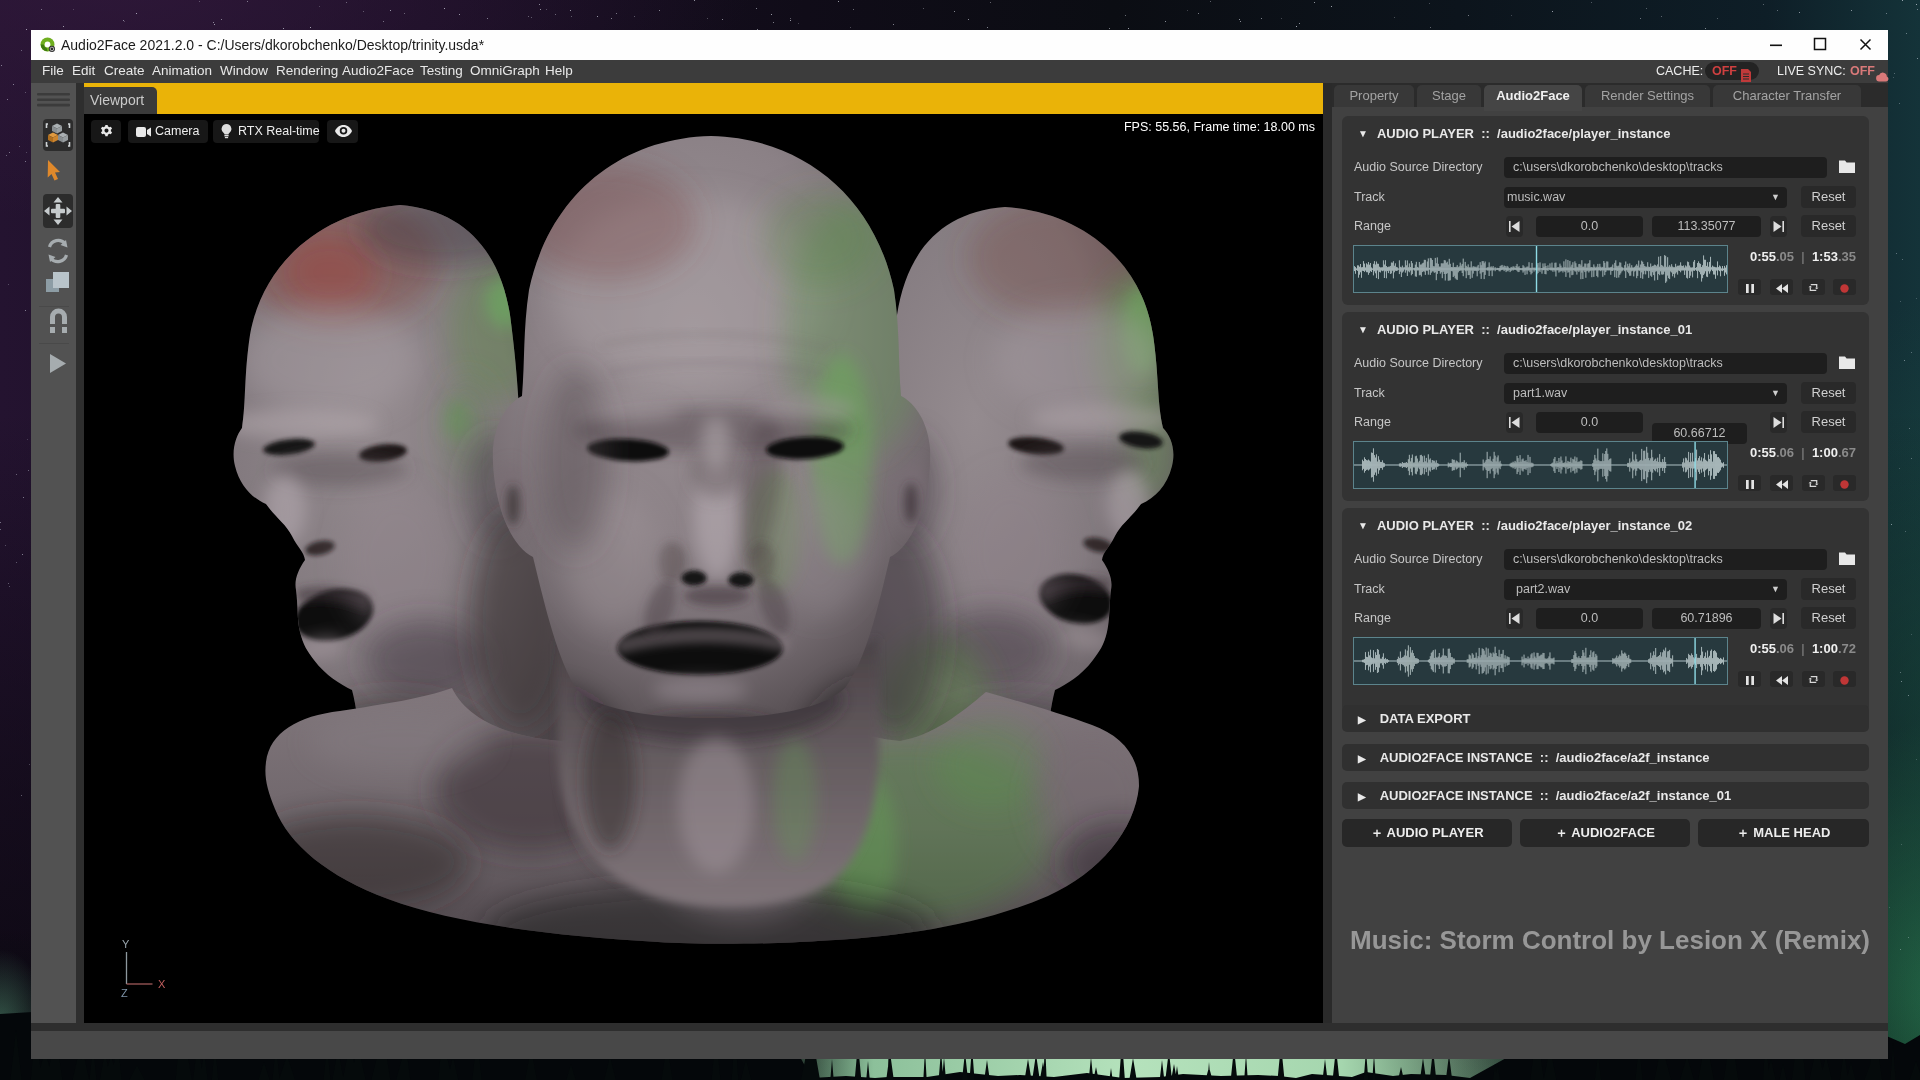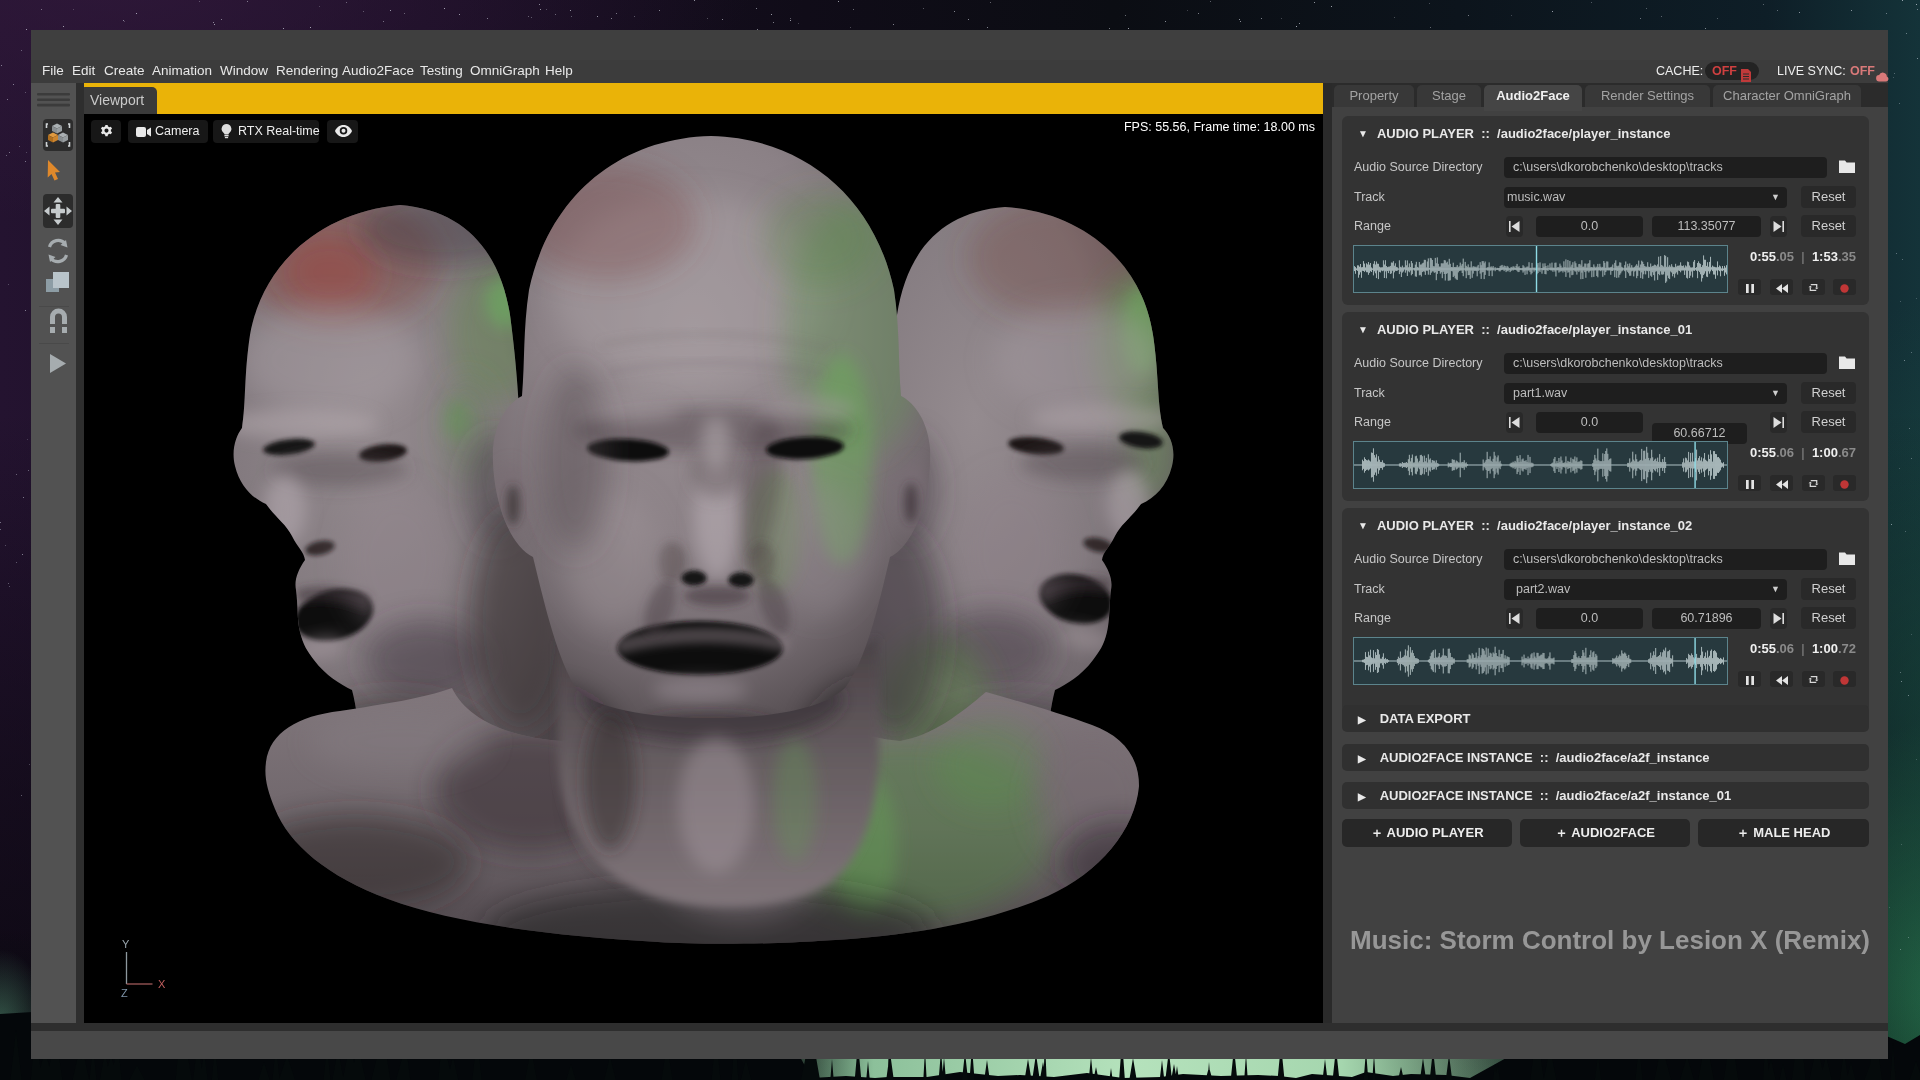--- a/index.html
+++ b/index.html
@@ -63,20 +63,35 @@
 <div style="position:absolute;left:780px;top:1056px;width:780px;height:24px;background:linear-gradient(90deg, rgba(120,170,130,0) 0%, #8cc09a 12%, #b5e2bc 45%, #a5d6ae 72%, rgba(110,160,120,0) 100%)"></div>
 <div style="position:absolute;left:1540px;top:1058px;width:380px;height:22px;background:radial-gradient(70% 130% at 55% 100%, rgba(70,150,95,.85) 0%, rgba(40,95,60,.4) 60%, rgba(0,0,0,0) 100%)"></div>
 <svg id="trees" viewBox="0 0 1920 70" preserveAspectRatio="none">
     <path d="M0 70 L0 5 L0 4 L33 2 L71 3 L109 19 L134 3 L164 4 L179 12 L198 10 L226 20 L244 15 L282 6 L299 6 L314 9 L330 20 L366 16 L384 2 L421 15 L460 10 L491 16 L529 8 L568 4 L589 13 L605 17 L619 15 L648 20 L679 14 L700 5 L725 14 L750 7 L764 2 L777 7 L812 68 L846 66 L875 68 L888 67 L927 67 L960 62 L998 66 L1020 65 L1054 67 L1087 63 L1123 68 L1161 67 L1183 64 L1221 66 L1258 65 L1279 66 L1296 68 L1312 64 L1352 67 L1366 62 L1393 66 L1411 64 L1446 65 L1470 68 L1508 47 L1534 25 L1549 28 L1588 30 L1622 45 L1646 44 L1682 40 L1706 20 L1742 21 L1767 34 L1799 35 L1820 37 L1836 37 L1875 21 L1905 34 L1920 25 L1920 70 Z" fill="#04070a"></path>
     <path d="M889 70 l-1.5 0 l1.5 -36 l1.5 36 zM965 70 l-3.0 0 l3.0 -28 l3.0 28 zM79 70 l-6.4 0 l6.4 -29 l6.4 29 zM868 70 l-1.8 0 l1.8 -19 l1.8 19 zM972 70 l-2.5 0 l2.5 -34 l2.5 34 zM1433 70 l-3.3 0 l3.3 -31 l3.3 31 zM810 70 l-4.0 0 l4.0 -18 l4.0 18 zM403 70 l-7.0 0 l7.0 -25 l7.0 25 zM383 70 l-7.3 0 l7.3 -48 l7.3 48 zM105 70 l-5.2 0 l5.2 -29 l5.2 29 zM45 70 l-7.5 0 l7.5 -31 l7.5 31 zM215 70 l-3.2 0 l3.2 -37 l3.2 37 zM1111 70 l-1.7 0 l1.7 -12 l1.7 12 zM1036 70 l-3.8 0 l3.8 -26 l3.8 26 zM807 70 l-6.0 0 l6.0 -30 l6.0 30 zM179 70 l-3.4 0 l3.4 -36 l3.4 36 zM1169 70 l-3.0 0 l3.0 -28 l3.0 28 zM287 70 l-8.0 0 l8.0 -25 l8.0 25 zM1916 70 l-6.4 0 l6.4 -19 l6.4 19 zM1826 70 l-5.9 0 l5.9 -24 l5.9 24 zM83 70 l-6.2 0 l6.2 -29 l6.2 29 zM1133 70 l-3.7 0 l3.7 -22 l3.7 22 zM1122 70 l-2.9 0 l2.9 -40 l2.9 40 zM35 70 l-4.3 0 l4.3 -45 l4.3 45 zM832 70 l-1.7 0 l1.7 -21 l1.7 21 zM1209 70 l-3.5 0 l3.5 -13 l3.5 13 zM1550 70 l-6.4 0 l6.4 -33 l6.4 33 zM477 70 l-4.8 0 l4.8 -42 l4.8 42 zM443 70 l-4.7 0 l4.7 -51 l4.7 51 zM716 70 l-4.5 0 l4.5 -47 l4.5 47 zM1282 70 l-1.6 0 l1.6 -19 l1.6 19 zM1872 70 l-7.7 0 l7.7 -21 l7.7 21 zM1893 70 l-2.6 0 l2.6 -37 l2.6 37 zM117 70 l-4.6 0 l4.6 -23 l4.6 23 zM1174 70 l-2.9 0 l2.9 -16 l2.9 16 zM264 70 l-5.6 0 l5.6 -18 l5.6 18 zM1336 70 l-3.4 0 l3.4 -32 l3.4 32 zM735 70 l-3.4 0 l3.4 -48 l3.4 48 zM1374 70 l-1.7 0 l1.7 -26 l1.7 26 zM93 70 l-3.5 0 l3.5 -35 l3.5 35 zM1209 70 l-1.5 0 l1.5 -18 l1.5 18 zM338 70 l-5.6 0 l5.6 -32 l5.6 32 zM746 70 l-5.2 0 l5.2 -21 l5.2 21 zM1817 70 l-7.7 0 l7.7 -35 l7.7 35 zM55 70 l-7.4 0 l7.4 -52 l7.4 52 zM1045 70 l-1.7 0 l1.7 -37 l1.7 37 zM1234 70 l-3.3 0 l3.3 -32 l3.3 32 zM198 70 l-5.0 0 l5.0 -41 l5.0 41 zM941 70 l-2.4 0 l2.4 -29 l2.4 29 zM1687 70 l-7.0 0 l7.0 -24 l7.0 24 zM1401 70 l-3.0 0 l3.0 -13 l3.0 13 zM1177 70 l-2.0 0 l2.0 -14 l2.0 14 zM1168 70 l-2.7 0 l2.7 -22 l2.7 22 zM1028 70 l-3.5 0 l3.5 -21 l3.5 21 zM16 70 l-5.7 0 l5.7 -50 l5.7 50 zM1875 70 l-7.1 0 l7.1 -51 l7.1 51 zM204 70 l-3.8 0 l3.8 -28 l3.8 28 zM1498 70 l-1.8 0 l1.8 -15 l1.8 15 zM1801 70 l-4.5 0 l4.5 -51 l4.5 51 zM1423 70 l-3.1 0 l3.1 -22 l3.1 22 zM453 70 l-5.3 0 l5.3 -24 l5.3 24 zM379 70 l-7.7 0 l7.7 -31 l7.7 31 zM43 70 l-6.9 0 l6.9 -19 l6.9 19 zM111 70 l-7.2 0 l7.2 -24 l7.2 24 zM1162 70 l-2.3 0 l2.3 -20 l2.3 20 zM1537 70 l-6.8 0 l6.8 -51 l6.8 51 zM1731 70 l-7.3 0 l7.3 -49 l7.3 49 zM1766 70 l-3.0 0 l3.0 -51 l3.0 51 zM610 70 l-5.8 0 l5.8 -24 l5.8 24 zM944 70 l-2.0 0 l2.0 -23 l2.0 23 zM531 70 l-5.9 0 l5.9 -32 l5.9 32 zM1091 70 l-2.3 0 l2.3 -23 l2.3 23 zM327 70 l-3.5 0 l3.5 -35 l3.5 35 zM1366 70 l-2.3 0 l2.3 -30 l2.3 30 zM858 70 l-3.3 0 l3.3 -37 l3.3 37 zM406 70 l-4.3 0 l4.3 -35 l4.3 35 zM37 70 l-5.1 0 l5.1 -35 l5.1 35 zM1664 70 l-7.1 0 l7.1 -27 l7.1 27 zM987 70 l-2.8 0 l2.8 -20 l2.8 20 zM137 70 l-7.6 0 l7.6 -15 l7.6 15 zM81 70 l-3.4 0 l3.4 -21 l3.4 21 zM184 70 l-8.0 0 l8.0 -45 l8.0 45 zM1246 70 l-1.8 0 l1.8 -26 l1.8 26 zM1325 70 l-2.5 0 l2.5 -21 l2.5 21 zM350 70 l-7.3 0 l7.3 -38 l7.3 38 zM1096 70 l-2.7 0 l2.7 -13 l2.7 13 zM1662 70 l-7.5 0 l7.5 -40 l7.5 40 zM1449 70 l-3.2 0 l3.2 -25 l3.2 25 zM446 70 l-6.6 0 l6.6 -27 l6.6 27 zM667 70 l-5.5 0 l5.5 -37 l5.5 37 zM1783 70 l-3.5 0 l3.5 -16 l3.5 16 zM1495 70 l-2.0 0 l2.0 -16 l2.0 16 zM1043 70 l-3.2 0 l3.2 -18 l3.2 18 zM812 70 l-8.0 0 l8.0 -46 l8.0 46 zM1797 70 l-5.2 0 l5.2 -41 l5.2 41 zM117 70 l-4.7 0 l4.7 -45 l4.7 45 zM890 70 l-3.8 0 l3.8 -28 l3.8 28 zM1851 70 l-4.5 0 l4.5 -18 l4.5 18 zM1706 70 l-7.8 0 l7.8 -43 l7.8 43 zM358 70 l-7.6 0 l7.6 -35 l7.6 35 zM1036 70 l-1.6 0 l1.6 -17 l1.6 17 zM1639 70 l-3.6 0 l3.6 -36 l3.6 36 zM1598 70 l-3.2 0 l3.2 -25 l3.2 25 zM571 70 l-4.7 0 l4.7 -16 l4.7 16 zM1497 70 l-1.9 0 l1.9 -13 l1.9 13 zM276 70 l-3.6 0 l3.6 -36 l3.6 36 zM1281 70 l-3.5 0 l3.5 -36 l3.5 36 zM1771 70 l-4.6 0 l4.6 -21 l4.6 21 zM1844 70 l-4.1 0 l4.1 -30 l4.1 30 zM925 70 l-1.7 0 l1.7 -30 l1.7 30 z" fill="#050a0b"></path>
   </svg>
 <div id="starsbox">
     <div style="position:absolute;left:0;top:0;width:1px;height:1px;border-radius:50%;box-shadow:487px 18px 0 0 rgba(235,240,250,0.63),757px 29px 0 0 rgba(235,240,250,0.66),1281px 18px 0 0 rgba(235,240,250,0.34),26px 29px 0 0 rgba(235,240,250,0.80),531px 17px 0 0 rgba(235,240,250,0.44),1468px 15px 0 0 rgba(235,240,250,0.62),1125px 15px 0 0 rgba(235,240,250,0.54),1763px 4px 0 0 rgba(235,240,250,0.44),310px 27px 0 0 rgba(235,240,250,0.86),798px 23px 0 0 rgba(235,240,250,0.31),1591px 2px 0 0 rgba(235,240,250,0.40),1210px 1px 0 0 rgba(235,240,250,0.48),63px 26px 0 0 rgba(235,240,250,0.82),968px 19px 0 0 rgba(235,240,250,0.73),1799px 12px 0 0 rgba(235,240,250,0.73),1886px 13px 0 0 rgba(235,240,250,0.54),1640px 18px 0 0 rgba(235,240,250,0.57),1916px 4px 0 0 rgba(235,240,250,0.83),199px 1px 0 0 rgba(235,240,250,0.38),444px 8px 0 0 rgba(235,240,250,0.88),893px 24px 0 0 rgba(235,240,250,0.68),616px 13px 0 0 rgba(235,240,250,0.60),790px 18px 0 0 rgba(235,240,250,0.51),1198px 13px 0 0 rgba(235,240,250,0.65),1851px 10px 0 0 rgba(235,240,250,0.71),1902px 0px 0 0 rgba(235,240,250,0.81),1240px 21px 0 0 rgba(235,240,250,0.72),1430px 27px 0 0 rgba(235,240,250,0.50),1109px 28px 0 0 rgba(235,240,250,0.64),213px 22px 0 0 rgba(235,240,250,0.69),1296px 26px 0 0 rgba(235,240,250,0.89),546px 9px 0 0 rgba(235,240,250,0.37),987px 27px 0 0 rgba(235,240,250,0.68),990px 2px 0 0 rgba(235,240,250,0.51),136px 13px 0 0 rgba(235,240,250,0.84),41px 9px 0 0 rgba(235,240,250,0.56),850px 27px 0 0 rgba(235,240,250,0.37),1239px 19px 0 0 rgba(235,240,250,0.76),773px 22px 0 0 rgba(235,240,250,0.65),1128px 28px 0 0 rgba(235,240,250,0.85),571px 16px 0 0 rgba(235,240,250,0.44),73px 9px 0 0 rgba(235,240,250,0.30),221px 19px 0 0 rgba(235,240,250,0.62),404px 13px 0 0 rgba(235,240,250,0.47),539px 4px 0 0 rgba(235,240,250,0.71),1777px 10px 0 0 rgba(235,240,250,0.49),283px 28px 0 0 rgba(235,240,250,0.82),771px 14px 0 0 rgba(235,240,250,0.82),790px 20px 0 0 rgba(235,240,250,0.82),1394px 17px 0 0 rgba(235,240,250,0.36),1661px 16px 0 0 rgba(235,240,250,0.46),1299px 23px 0 0 rgba(235,240,250,0.73),1917px 9px 0 0 rgba(235,240,250,0.56),528px 16px 0 0 rgba(235,240,250,0.48),694px 0px 0 0 rgba(235,240,250,0.77),1187px 10px 0 0 rgba(235,240,250,0.31),1261px 18px 0 0 rgba(235,240,250,0.68),123px 20px 0 0 rgba(235,240,250,0.68),954px 11px 0 0 rgba(235,240,250,0.71),722px 19px 0 0 rgba(235,240,250,0.72),1511px 15px 0 0 rgba(235,240,250,0.31),124px 21px 0 0 rgba(235,240,250,0.31),756px 8px 0 0 rgba(235,240,250,0.68),611px 18px 0 0 rgba(235,240,250,0.66),363px 11px 0 0 rgba(235,240,250,0.41),1552px 11px 0 0 rgba(235,240,250,0.81),540px 9px 0 0 rgba(235,240,250,0.77),214px 24px 0 0 rgba(235,240,250,0.79),1165px 21px 0 0 rgba(235,240,250,0.74),634px 16px 0 0 rgba(235,240,250,0.43),1646px 8px 0 0 rgba(235,240,250,0.44),383px 21px 0 0 rgba(235,240,250,0.56),1429px 3px 0 0 rgba(235,240,250,0.36),659px 10px 0 0 rgba(235,240,250,0.70),459px 14px 0 0 rgba(235,240,250,0.79),346px 2px 0 0 rgba(235,240,250,0.50),1331px 6px 0 0 rgba(235,240,250,0.83),923px 8px 0 0 rgba(235,240,250,0.44),247px 1px 0 0 rgba(235,240,250,0.62),390px 10px 0 0 rgba(235,240,250,0.78),1717px 18px 0 0 rgba(235,240,250,0.41),570px 10px 0 0 rgba(235,240,250,0.78),1314px 2px 0 0 rgba(235,240,250,0.78),707px 18px 0 0 rgba(235,240,250,0.38),597px 16px 0 0 rgba(235,240,250,0.78),555px 14px 0 0 rgba(235,240,250,0.51),853px 9px 0 0 rgba(235,240,250,0.55),838px 1px 0 0 rgba(235,240,250,0.85),319px 6px 0 0 rgba(235,240,250,0.30),1705px 28px 0 0 rgba(235,240,250,0.67),16px 474px 0 0 rgba(225,230,245,0.50),29px 764px 0 0 rgba(225,230,245,0.35),23px 497px 0 0 rgba(225,230,245,0.63),21px 795px 0 0 rgba(225,230,245,0.48),9px 586px 0 0 rgba(225,230,245,0.40),7px 99px 0 0 rgba(225,230,245,0.64),9px 152px 0 0 rgba(225,230,245,0.61),1px 65px 0 0 rgba(225,230,245,0.66),22px 554px 0 0 rgba(225,230,245,0.67),28px 470px 0 0 rgba(225,230,245,0.51),0px 522px 0 0 rgba(225,230,245,0.59),5px 545px 0 0 rgba(225,230,245,0.38),21px 50px 0 0 rgba(225,230,245,0.49),13px 84px 0 0 rgba(225,230,245,0.67),19px 146px 0 0 rgba(225,230,245,0.40),8px 583px 0 0 rgba(225,230,245,0.46),25px 92px 0 0 rgba(225,230,245,0.41),6px 155px 0 0 rgba(225,230,245,0.49),26px 152px 0 0 rgba(225,230,245,0.33),25px 310px 0 0 rgba(225,230,245,0.66),25px 161px 0 0 rgba(225,230,245,0.62),0px 529px 0 0 rgba(225,230,245,0.53),27px 439px 0 0 rgba(225,230,245,0.27),8px 284px 0 0 rgba(225,230,245,0.37),16px 562px 0 0 rgba(225,230,245,0.44),1904px 360px 0 0 rgba(225,235,245,0.60),1889px 907px 0 0 rgba(225,235,245,0.27),1893px 77px 0 0 rgba(225,235,245,0.31),1891px 524px 0 0 rgba(225,235,245,0.69),1916px 759px 0 0 rgba(225,235,245,0.29),1905px 531px 0 0 rgba(225,235,245,0.39),1899px 103px 0 0 rgba(225,235,245,0.41),1909px 428px 0 0 rgba(225,235,245,0.51),1900px 301px 0 0 rgba(225,235,245,0.34),1899px 468px 0 0 rgba(225,235,245,0.31),1906px 33px 0 0 rgba(225,235,245,0.57),1901px 844px 0 0 rgba(225,235,245,0.29),1894px 73px 0 0 rgba(225,235,245,0.42),1908px 695px 0 0 rgba(225,235,245,0.60),1901px 681px 0 0 rgba(225,235,245,0.61),1908px 937px 0 0 rgba(225,235,245,0.44),1900px 672px 0 0 rgba(225,235,245,0.47),1911px 352px 0 0 rgba(225,235,245,0.44),1911px 458px 0 0 rgba(225,235,245,0.46),1896px 253px 0 0 rgba(225,235,245,0.49),1911px 634px 0 0 rgba(225,235,245,0.28),1902px 259px 0 0 rgba(225,235,245,0.44),1917px 58px 0 0 rgba(225,235,245,0.67),1900px 949px 0 0 rgba(225,235,245,0.50),1916px 298px 0 0 rgba(225,235,245,0.30)"></div>
   </div>
 <div class="win">
+  <div class="titlebar">
+    <svg class="tlogo" viewBox="0 0 20 20">
+        <circle cx="10" cy="10" r="8.2" fill="#6fae1f"></circle>
+        <circle cx="10" cy="10" r="3.4" fill="#fefefe"></circle>
+        <path d="M2 10a8 8 0 0 0 8 8l-1-4a4.5 4.5 0 0 1-3.5-4z" fill="#3e7a12"></path>
+        <circle cx="15.2" cy="15.2" r="3.6" fill="#2b2b2b"></circle>
+        <circle cx="15.2" cy="15.2" r="2.1" fill="none" stroke="#ddd" stroke-width=".9"></circle>
+      </svg>
+    <div class="ttext">Audio2Face 2021.2.0 - C:/Users/dkorobchenko/Desktop/trinity.usda*</div>
+    <svg class="wbtn" style="left:1733px;width:124px" viewBox="0 0 124 30">
+      <rect x="6" y="14.5" width="12" height="1.6" fill="#111"></rect>
+      <rect x="50.5" y="8.5" width="11" height="11" fill="none" stroke="#111" stroke-width="1.5"></rect>
+      <path d="M96.5 9.5l10 10M106.5 9.5l-10 10" stroke="#111" stroke-width="1.5"></path>
+    </svg>
+  </div>
   <div class="menubar">
     <span class="mi" style="left:11px">File</span>
       <span class="mi" style="left:41px">Edit</span>
       <span class="mi" style="left:73px">Create</span>
       <span class="mi" style="left:121px">Animation</span>
       <span class="mi" style="left:189px">Window</span>
       <span class="mi" style="left:245px">Rendering</span>
       <span class="mi" style="left:311px">Audio2Face</span>
       <span class="mi" style="left:389px">Testing</span>
       <span class="mi" style="left:439px">OmniGraph</span>
@@ -342,21 +357,21 @@
       <text x="3" y="61" fill="#7d93a8" font-size="11">Z</text>
     </svg>
   </div>
   <div class="split2"></div>
   <div class="rpanel">
     <div class="rtabs">
       <div class="rtab" style="left:2px;width:80px">Property</div>
       <div class="rtab" style="left:85px;width:64px">Stage</div>
       <div class="rtab act" style="left:152px;width:98px">Audio2Face</div>
       <div class="rtab" style="left:253px;width:125px">Render Settings</div>
-      <div class="rtab" style="left:381px;width:148px">Character OmniGraph</div>
+      <div class="rtab" style="left:381px;width:148px">Character Transfer</div>
     </div>
     <div class="rbody">
       <div class="sect" style="top:9px;height:189px">
 <div class="shead"><span class="tri">▼</span>AUDIO PLAYER&nbsp;&nbsp;::&nbsp;&nbsp;/audio2face/player_instance</div>
 <div class="lab" style="top:44px">Audio Source Directory</div>
 <div class="inp" style="left:162px;top:41px;width:323px;padding-left:9px">c:\users\dkorobchenko\desktop\tracks</div>
 <svg style="position:absolute;left:497px;top:43px" width="16" height="14" viewBox="0 0 16 14">
             <path d="M0 1.5h6l1.6 2H16V14H0z" fill="#e8e8e8"></path>
           </svg>
 <div class="lab" style="top:74px">Track</div>

